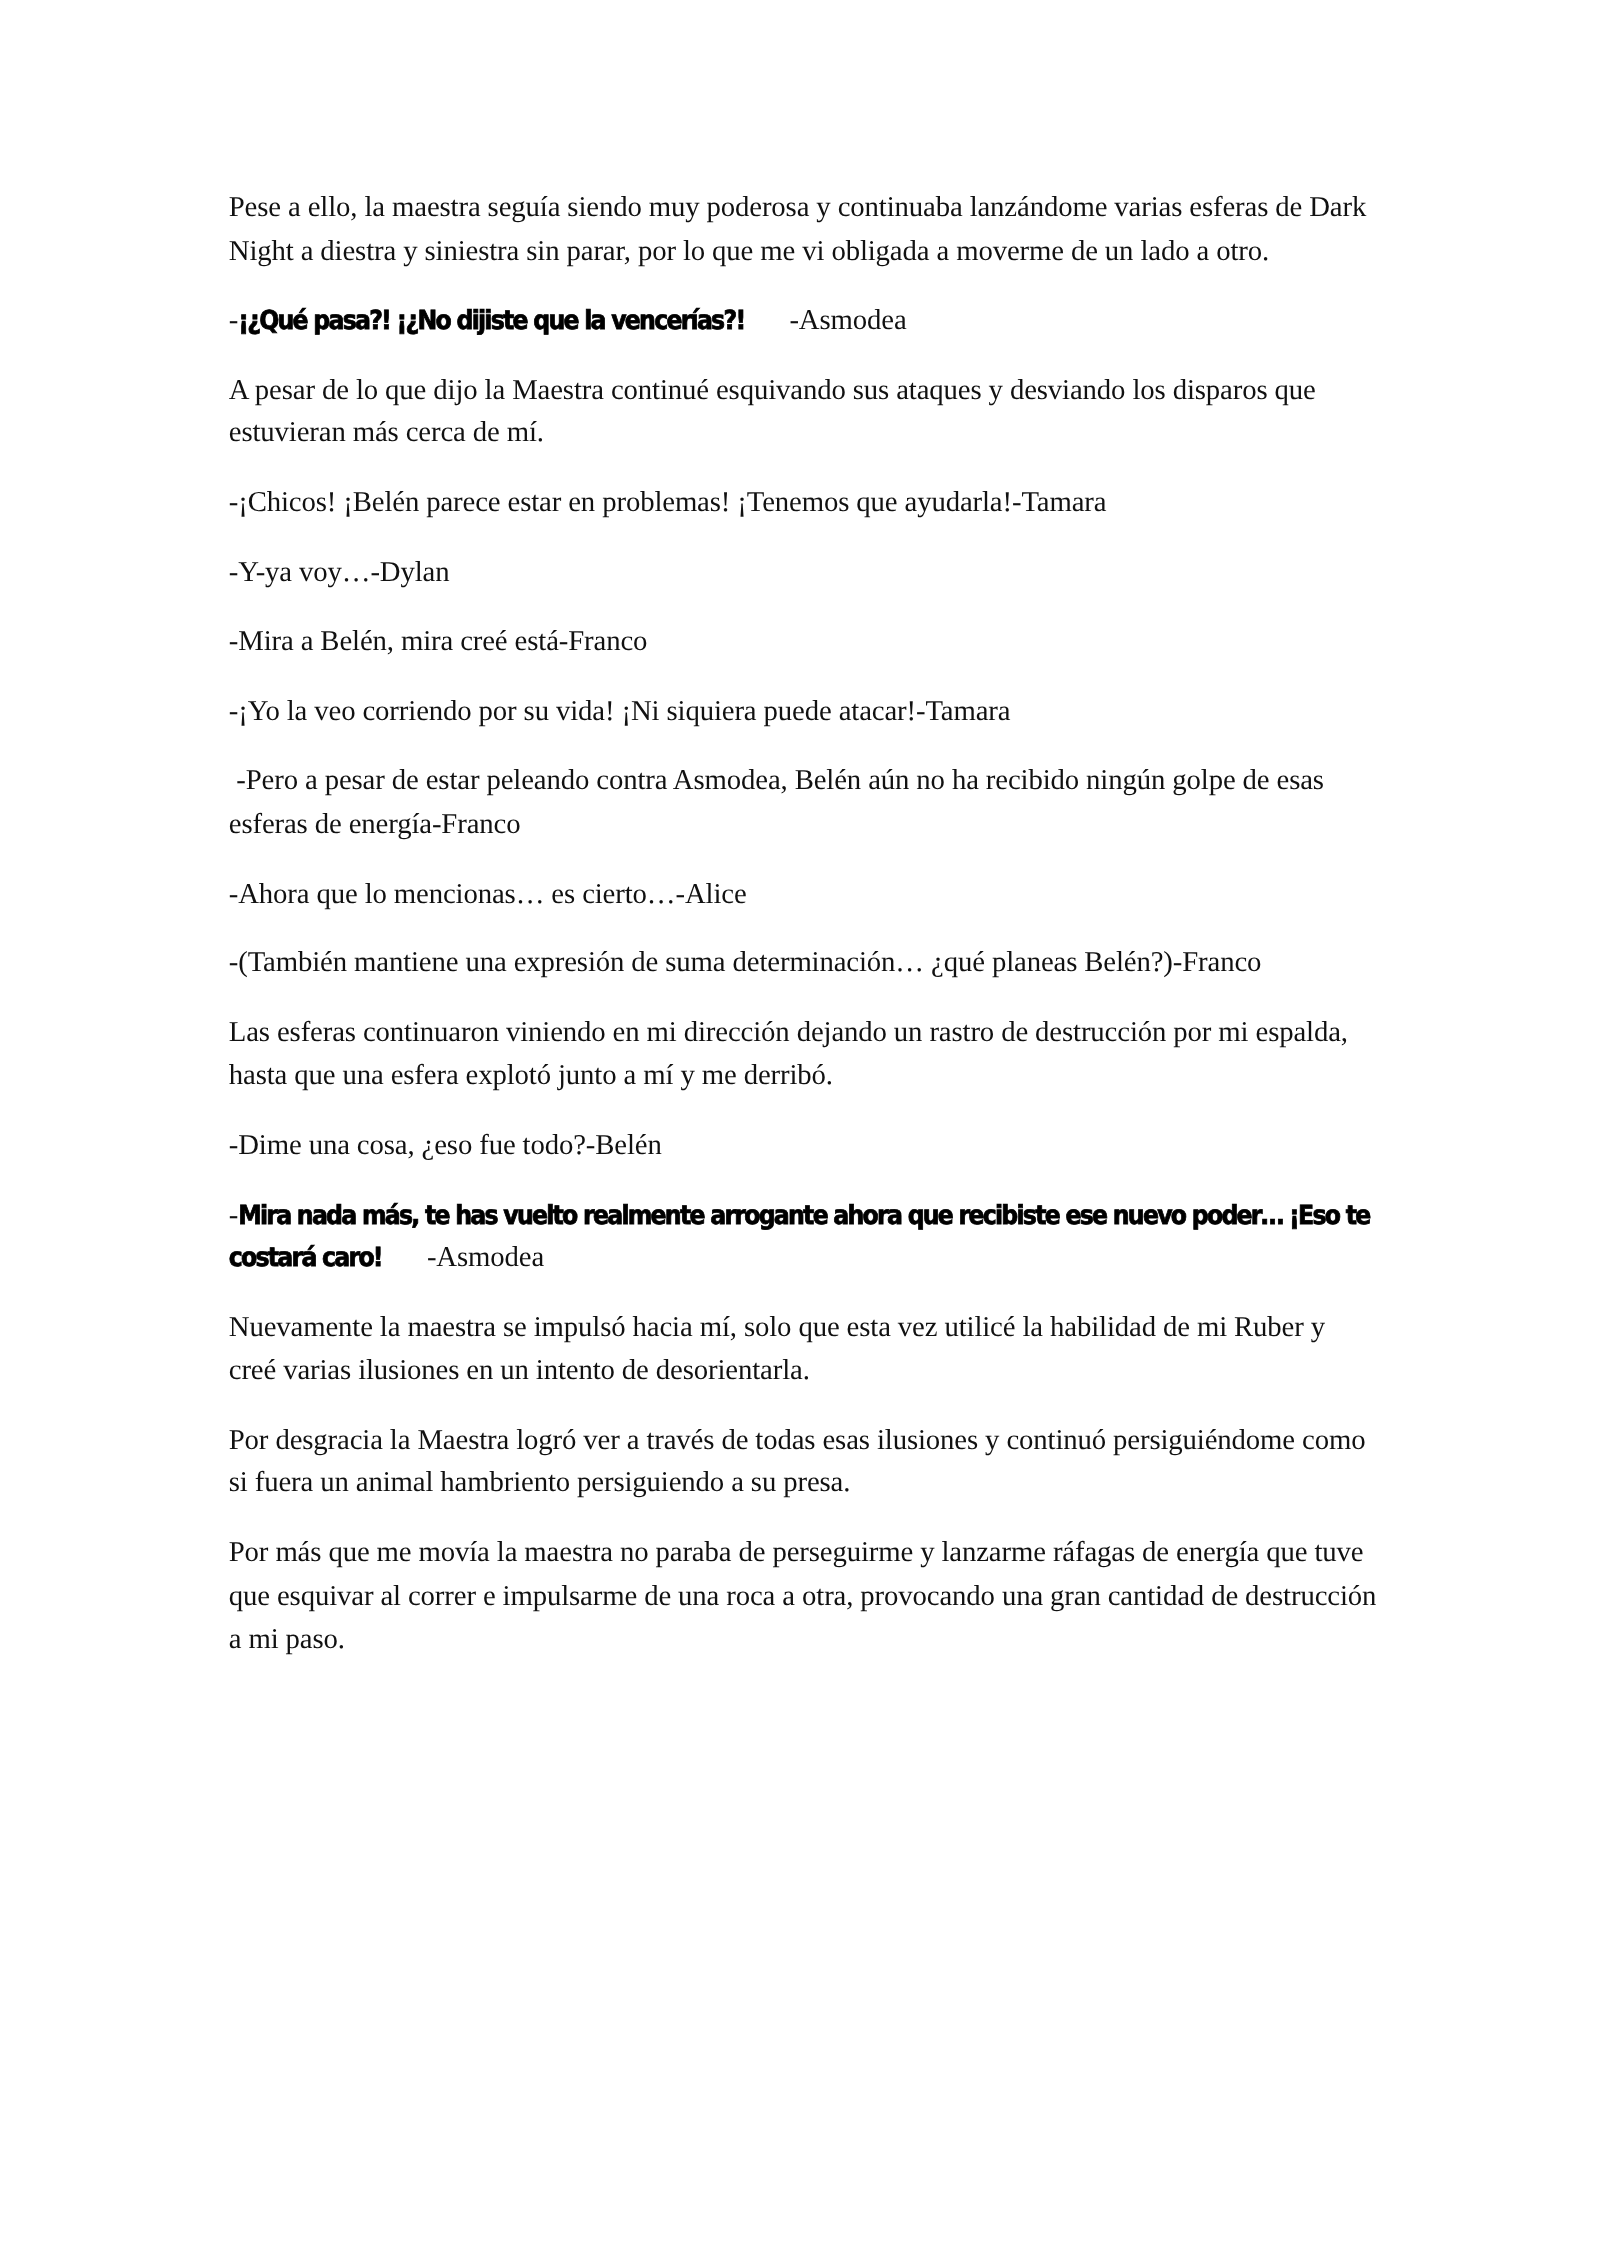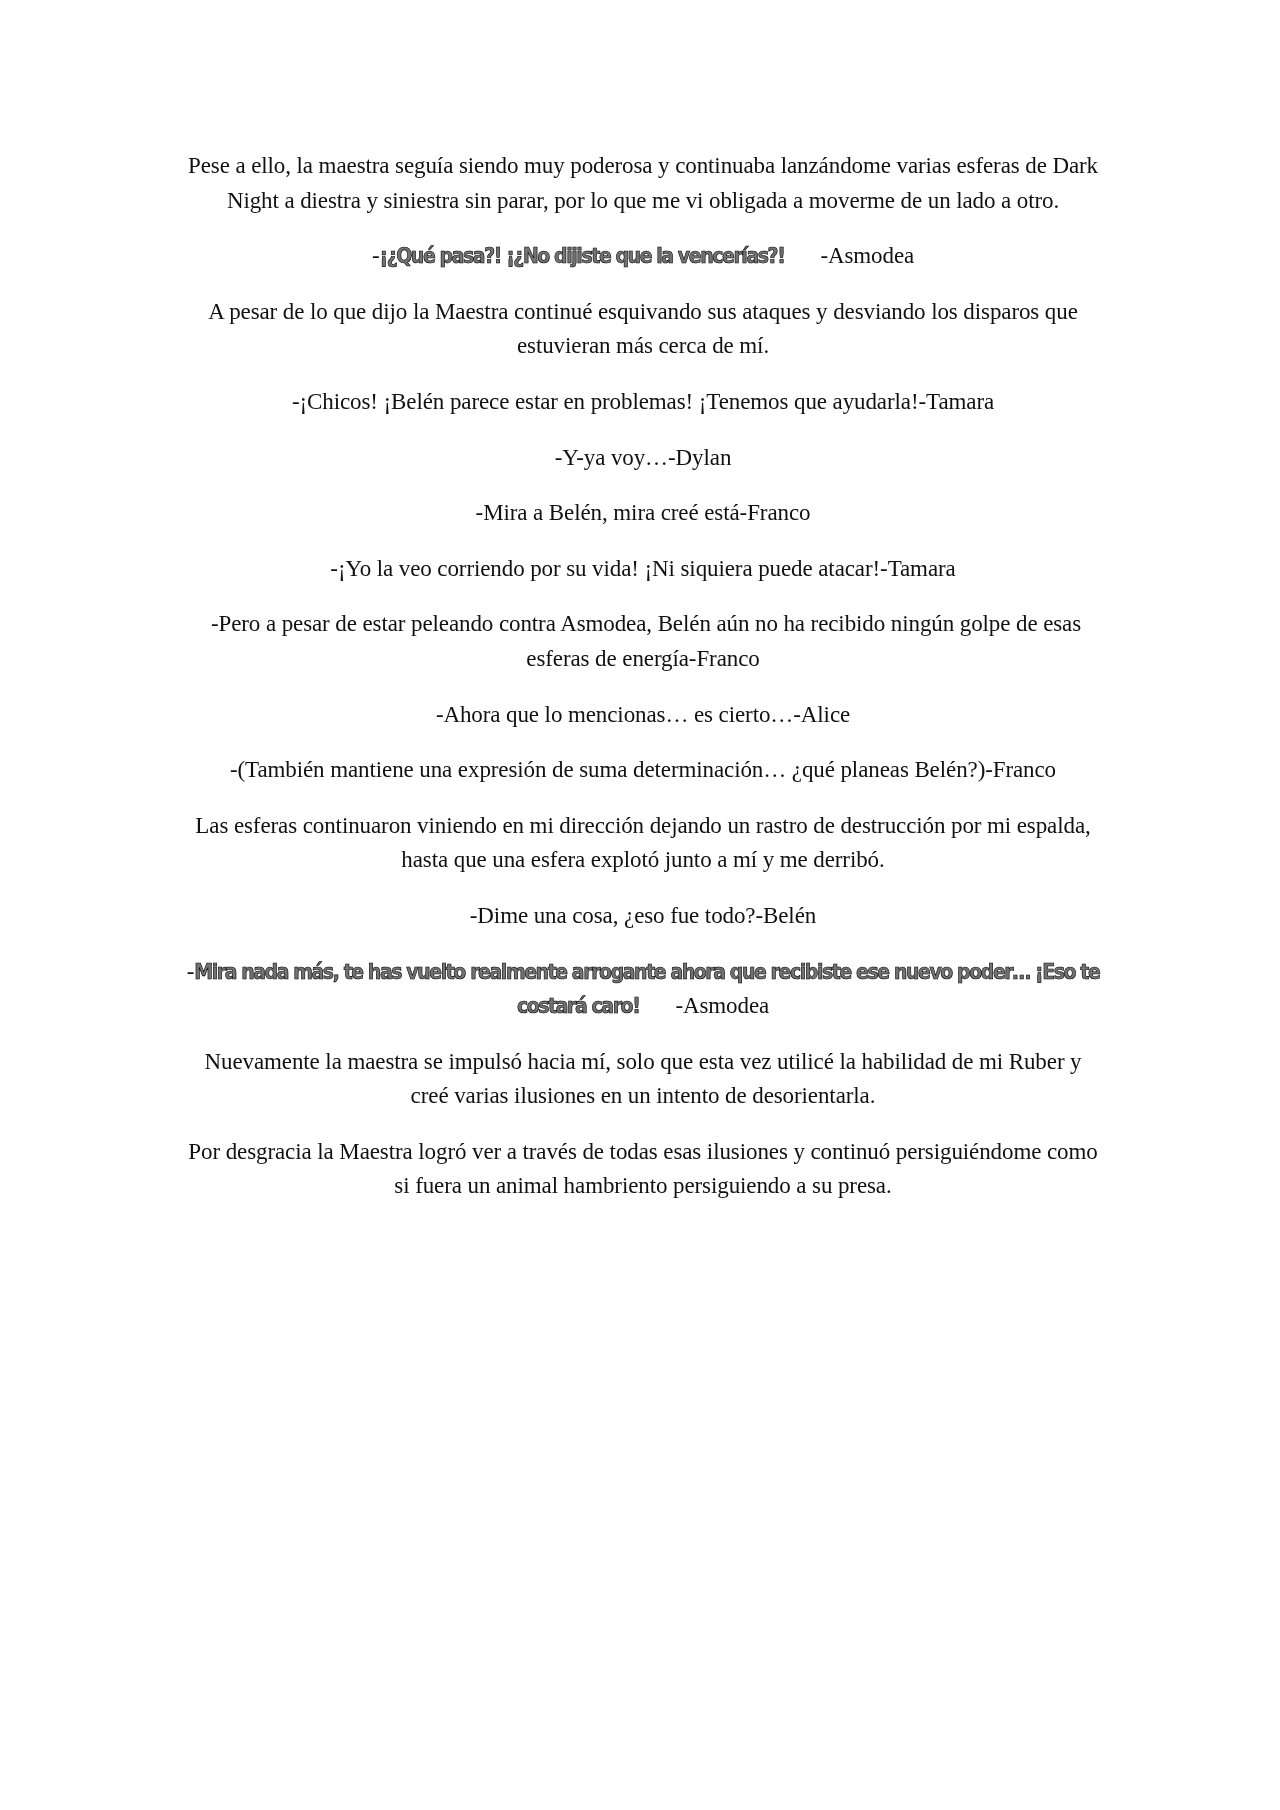--- a/index.html
+++ b/index.html
@@ -23,40 +23,39 @@
     }
     .text-block {
       position: absolute;
       left: 183px;
       top: 149px;
       width: 920px;
       font-family: "Liberation Serif", "DejaVu Serif", serif;
       font-size: 23px;
       line-height: 34.6px;
       color: #111111;
-      text-align: center;
     }
     .para {
       margin: 0 0 21px 0;
       padding: 0;
       white-space: normal;
       letter-spacing: -0.1px;
     }
     .para.indent-space {
       text-indent: 6px;
     }
     .shout {
       font-family: "DejaVu Sans", "Liberation Sans", sans-serif;
       font-weight: 900;
       font-stretch: condensed;
       display: inline-block;
       transform-origin: left center;
       letter-spacing: -1.4px;
       font-size: 21px;
-      color: #737373;
+      color: #000000;
       -webkit-text-stroke: 0.6px #000;
     }
     .shout-line {
       display: inline;
     }
     .speaker {
       font-family: "Liberation Serif", "DejaVu Serif", serif;
       margin-left: 36px;
     }
     .dash {
@@ -99,15 +98,16 @@
     <p class="para">-Dime una cosa, ¿eso fue todo?-Belén</p>
 
     <p class="para">
       <span class="dash">-</span><span class="shout shout-line">Mira nada más, te has vuelto realmente arrogante ahora que recibiste ese nuevo poder… ¡Eso te costará caro!</span><span class="speaker">-Asmodea</span>
     </p>
 
     <p class="para">Nuevamente la maestra se impulsó hacia mí, solo que esta vez utilicé la habilidad de mi Ruber y creé varias ilusiones en un intento de desorientarla.</p>
 
     <p class="para">Por desgracia la Maestra logró ver a través de todas esas ilusiones y continuó persiguiéndome como si fuera un animal hambriento persiguiendo a su presa.</p>
 
+    <p class="para">Por más que me movía la maestra no paraba de perseguirme y lanzarme ráfagas de energía que tuve que esquivar al correr e impulsarme de una roca a otra, provocando una gran cantidad de destrucción a mi paso.</p>
 
   </div>
 </div>
 
 </body></html>

